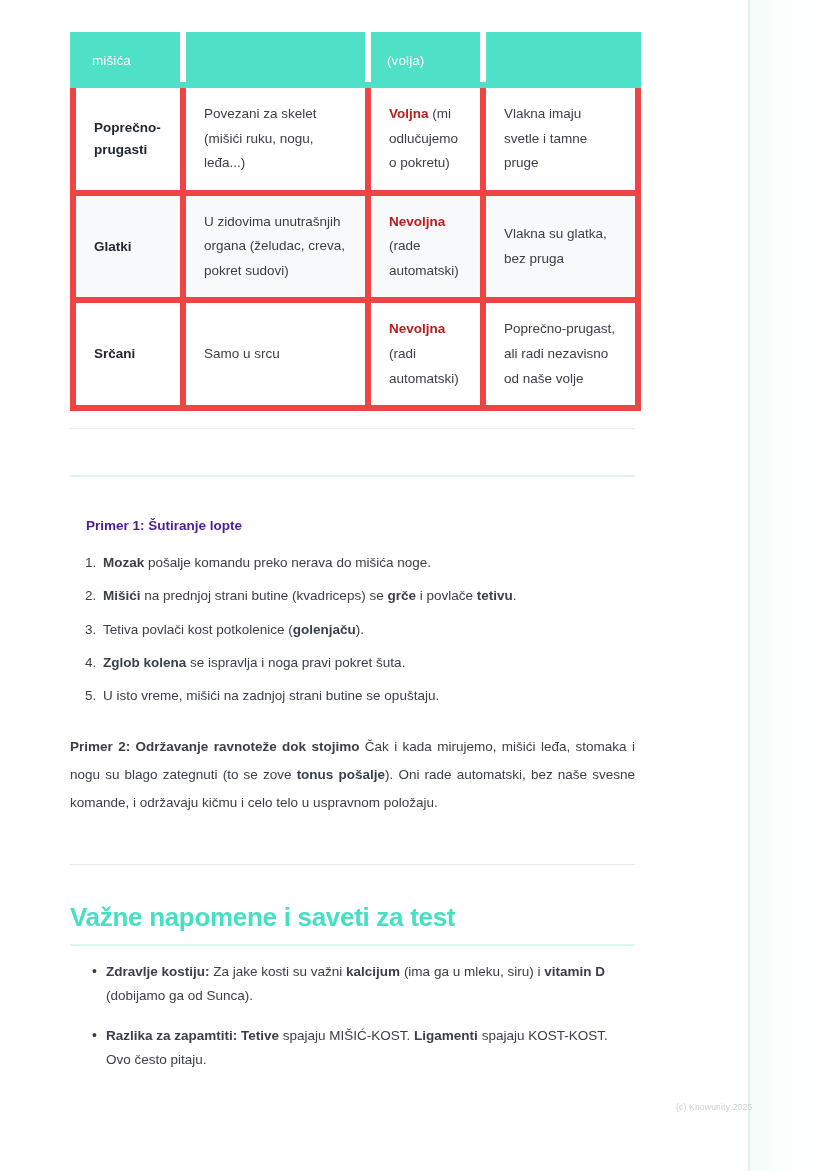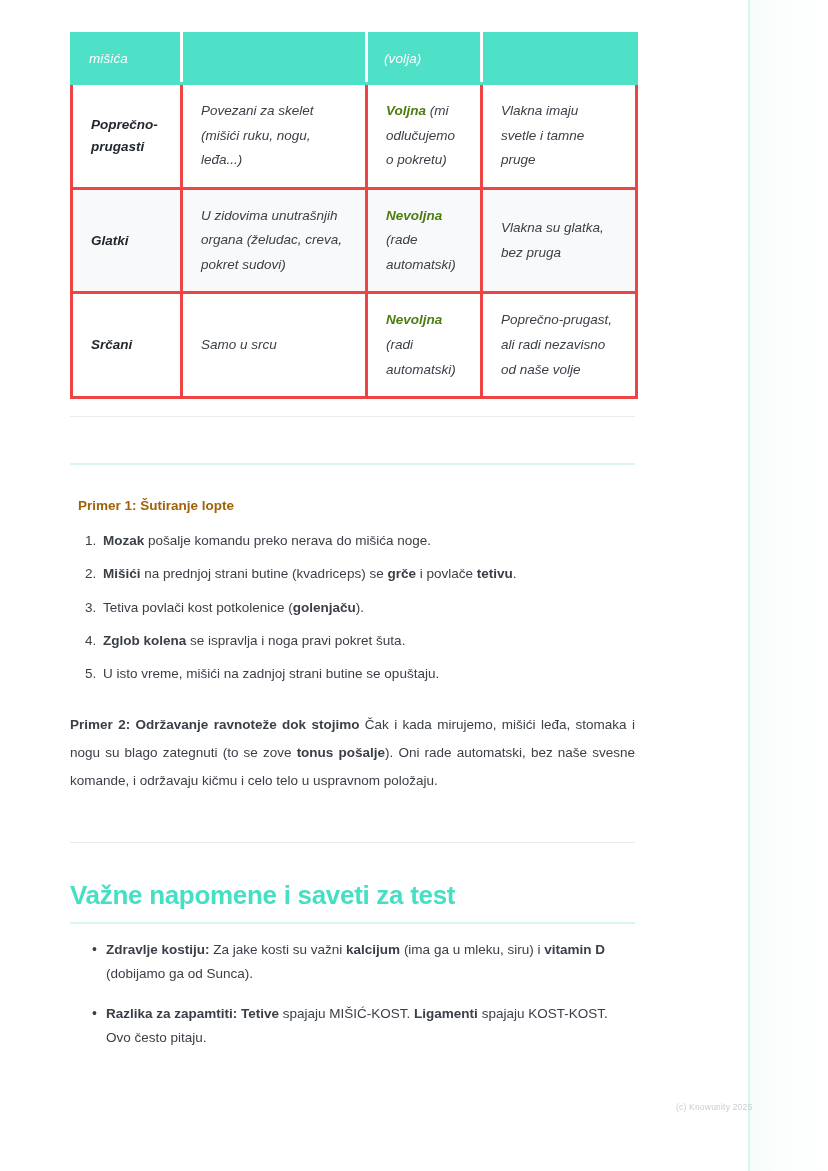--- a/index.html
+++ b/index.html
@@ -40,24 +40,23 @@
   
   .tbl-wrap { padding-top: 32px; }
   table.muscle-table {
     border-collapse: collapse;
     width: 565px;
     table-layout: fixed;
     font-size: 13.5px;
   }
   table.muscle-table th,
   table.muscle-table td {
-    border: 3px solid #ef4444;
+    border: 6px solid #ef4444;
     vertical-align: middle;
     text-align: left;
-    font-style: italic;
   }
   table.muscle-table thead th {
     background: #4fe0c8;
     border-color: #4fe0c8;
     border-right-color: #ffffff;
     color: #ffffff;
     font-weight: 400;
     font-size: 13.5px;
     height: 50px;
     padding: 0 16px;
@@ -77,21 +76,21 @@
     line-height: 1.62;
   }
   table.muscle-table tr.shaded td { background: #f8f9fa; }
   table.muscle-table tr.plain td { background: #ffffff; }
 
   col.c1 { width: 110px; }
   col.c2 { width: 185px; }
   col.c3 { width: 115px; }
   col.c4 { width: 155px; }
 
-  .bold { font-weight: bold; color: #4d7c0f; }
+  .bold { font-weight: bold; color: #b91c1c; }
 
   
   .hr-section {
     border: 0;
     border-top: 1px solid #e8eaec;
     margin: 17px 0 0 0;
     width: 565px;
   }
 
   
@@ -108,22 +107,22 @@
     border: 0;
     border-top: 2px solid #d9f6ef;
     margin: 10px 0 0 0;
     width: 565px;
   }
 
   
   p.lead {
     font-size: 13.5px;
     font-weight: bold;
-    color: #a16207;
-    margin: 8px;
+    color: #4c1d95;
+    margin: 16px;
     line-height: 1.6;
   }
 
   ol.steps {
     margin: 14px 0 0 0;
     padding-left: 30px;
     font-size: 13.5px;
     color: #3b4048;
   }
   ol.steps li {

